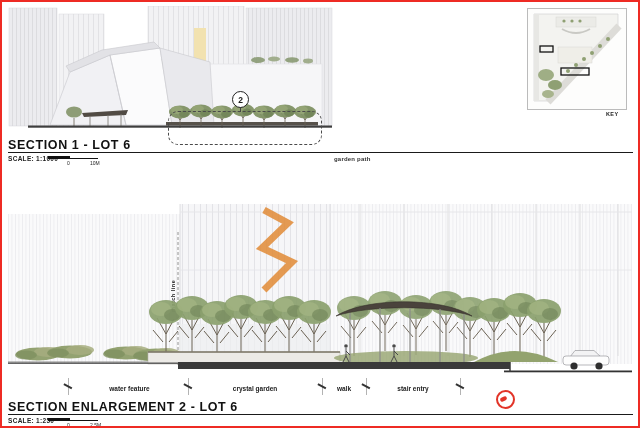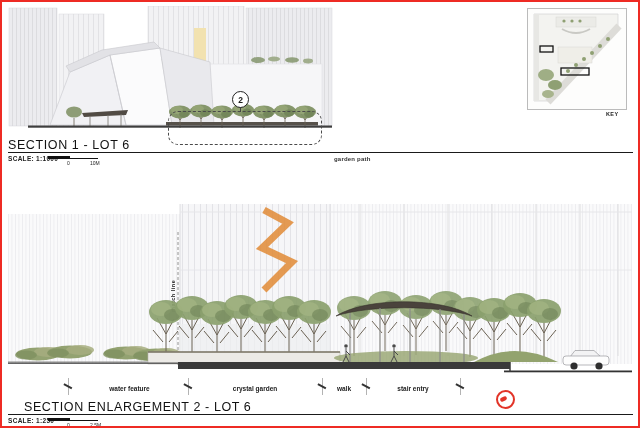--- a/index.html
+++ b/index.html
@@ -2,21 +2,21 @@
 <html><head>
 <meta charset="utf-8">
 <style>
   html,body{margin:0;padding:0;}
   body{width:640px;height:428px;position:relative;background:#fff;overflow:hidden;
        font-family:"Liberation Sans", sans-serif;color:#1c1c1c;}
   .abs{position:absolute;}
   .frame{position:absolute;inset:0;border:2px solid #ee2b24;pointer-events:none;z-index:50;}
 
   
-  .sheet-title{font-size:12.5px;font-weight:normal;letter-spacing:.6px;color:#111;white-space:nowrap;text-align:center;}
+  .sheet-title{font-size:12.5px;font-weight:bold;letter-spacing:.6px;color:#111;white-space:nowrap;text-align:center;}
   .rule{height:1.6px;background:#1a1a1a;left:8px;right:7px;}
   .scale-label{font-size:6.5px;font-weight:bold;color:#222;letter-spacing:.3px;}
   .tiny-label{font-size:6px;font-weight:bold;color:#333;letter-spacing:.2px;white-space:nowrap;}
 
   
   .scalebar{width:56px;height:12px;}
   .scalebar .seg1{position:absolute;left:0;top:2px;width:22px;height:3px;background:#111;}
   .scalebar .seg2{position:absolute;left:22px;top:4px;width:28px;height:1px;background:#111;}
   .scalebar .t1{position:absolute;left:19px;top:6px;font-size:5px;color:#222;}
   .scalebar .t2{position:absolute;left:42px;top:6px;font-size:5px;color:#222;}
@@ -289,21 +289,21 @@
   <div class="abs dim-slash" style="left:187px;top:382px;"></div>
   <div class="abs dim-slash" style="left:321px;top:382px;"></div>
   <div class="abs dim-slash" style="left:365px;top:382px;"></div>
   <div class="abs dim-slash" style="left:459px;top:382px;"></div>
   <div class="abs zone-label" style="left:71px;top:385px;width:117px;">water feature</div>
   <div class="abs zone-label" style="left:188px;top:385px;width:134px;">crystal garden</div>
   <div class="abs zone-label" style="left:322px;top:385px;width:44px;">walk</div>
   <div class="abs zone-label" style="left:366px;top:385px;width:94px;">stair entry</div>
 </div>
 
-<div class="abs sheet-title" style="left:8px;top:400px;margin-left:16px;">SECTION ENLARGEMENT 2 - LOT 6</div>
+<div class="abs sheet-title" style="left:8px;top:400px;">SECTION ENLARGEMENT 2 - LOT 6</div>
 <div class="abs rule" style="top:413.5px;"></div>
 <div class="abs scale-label" style="left:8px;top:417px;">SCALE: 1:250</div>
 <div class="abs scalebar" style="left:48px;top:416px;">
   <span class="seg1"></span>
     <span class="seg2"></span>
   <span class="t1">0</span>
   <span class="t2">2.5M</span>
 </div>
 
 <div class="abs wm" style="left:494px;top:390px;">

